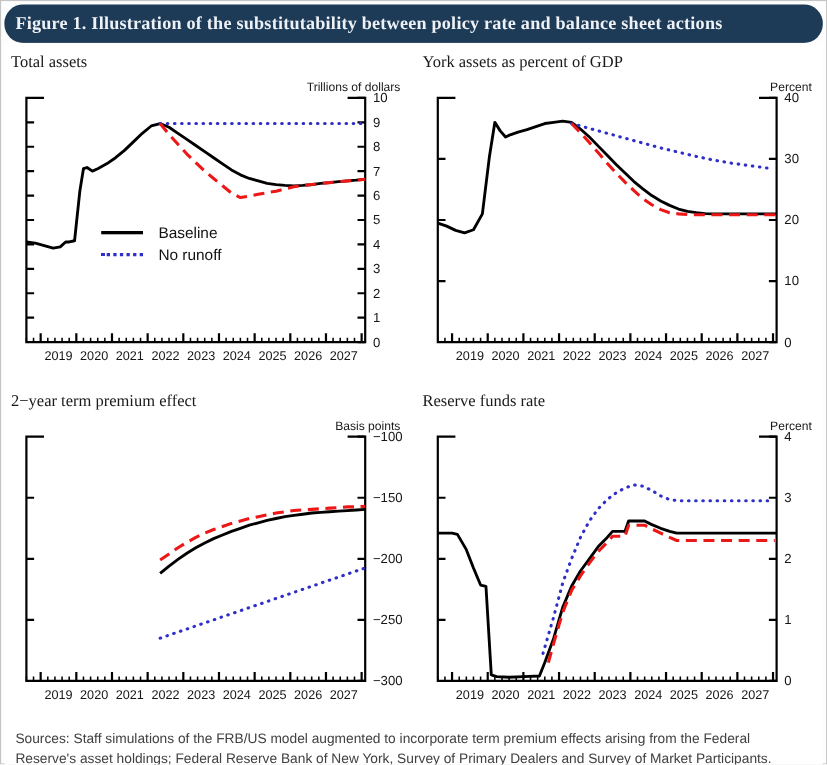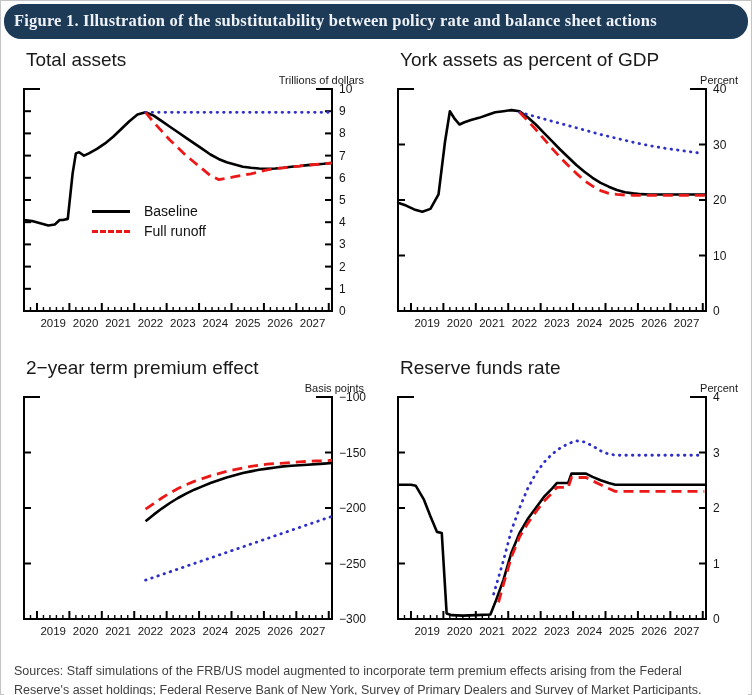--- a/index.html
+++ b/index.html
@@ -1,21 +1,21 @@
 <!DOCTYPE html>
 <html><head>
 <meta charset="utf-8">
 <style>
   html,body{margin:0;padding:0;background:#fff;}
   body{width:752px;height:695px;font-family:"Liberation Sans",sans-serif;-webkit-font-smoothing:antialiased;}
   .figure{box-sizing:border-box;width:752px;height:695px;border:1px solid #c4c4c4;background:#fdfdfd;padding:3px;display:flex;flex-direction:column;}
   .title-bar{flex:0 0 auto;color:#eef2f6;font-family:"Liberation Serif",serif;font-weight:bold;font-size:16.5px;padding:7px 10px 8px 10px;letter-spacing:.2px;border-radius:17px;}
   .charts-grid{flex:1 1 auto;display:grid;grid-template-columns:366px 366px;grid-template-rows:302px 302px;column-gap:8px;row-gap:6px;padding:6px 2px 0 4px;background:#fff;}
   .panel{position:relative;width:366px;height:302px;}
-  .chart-title{position:absolute;top:4px;left:18px;font-size:19px;color:#191919;}
+  .chart-title{position:absolute;top:4px;left:2px;font-size:15px;color:#191919;font-family:Liberation Serif, serif;}
   .unit-label{position:absolute;top:29px;right:10px;font-size:11px;color:#191919;}
   .chart-svg{position:absolute;top:0;left:0;width:366px;height:302px;}
   .legend{position:absolute;left:84px;top:156px;z-index:2;}
   .legend-row{display:flex;align-items:center;height:20px;text-align:center;}
   .key{display:inline-block;width:38px;height:0;border-top-width:3px;border-top-style:solid;}
   .key-dotted{border-top-style:dotted;}
   .key-dashed{border-top-style:dashed;}
   .legend-label{margin-left:14px;font-size:14px;color:#111;}
   .footer{flex:0 0 auto;background:#fff;font-size:12.5px;color:#414141;line-height:1.55;padding:7px 12px 4px 10px;}
 </style>
@@ -126,22 +126,22 @@
           <polyline points="137.58,67.31 145.68,77.30 153.79,86.18 161.89,95.06 170.00,102.83 178.11,110.60 186.21,117.26 194.32,123.92 202.42,130.58 210.53,134.58 218.63,133.24 226.74,131.69 234.84,130.14 242.95,128.80 251.05,126.81 259.16,124.81 267.26,123.48 275.37,122.81 283.47,121.70 291.58,121.03 299.68,120.15 307.79,119.48 315.89,118.81 324.00,117.93" fill="none" stroke="#ec1717" stroke-width="2.8" stroke-linejoin="round" stroke-linecap="butt" stroke-dasharray="10 6"></polyline>
         </svg>
       <div class="chart-title">Total assets</div>
       <div class="unit-label">Trillions of dollars</div>
       <div class="legend">
         <div class="legend-row">
           <span class="key" style="border-top-color: rgb(0, 0, 0);"></span>
           <span class="legend-label">Baseline</span>
         </div>
         <div class="legend-row">
-          <span class="key key-dashed" style="border-top-color: rgb(236, 23, 23);"></span>
-          <span class="legend-label">Full runoff</span>
+          <span class="key key-dotted" style="border-top-color: rgb(46, 46, 200);"></span>
+          <span class="legend-label">No runoff</span>
         </div>
       </div>
     </div>
 
     <div class="panel">
       <svg class="chart-svg" viewBox="0 0 366 302">
           <path d="M 32 44 H 16 V 266 H 324 V 44 H 308" fill="none" stroke="#000" stroke-width="2"></path>
           <line x1="16" y1="210.5" x2="23" y2="210.5" stroke="#000" stroke-width="2"></line>
           <line x1="16" y1="155" x2="23" y2="155" stroke="#000" stroke-width="2"></line>
           <line x1="16" y1="99.5" x2="23" y2="99.5" stroke="#000" stroke-width="2"></line>

